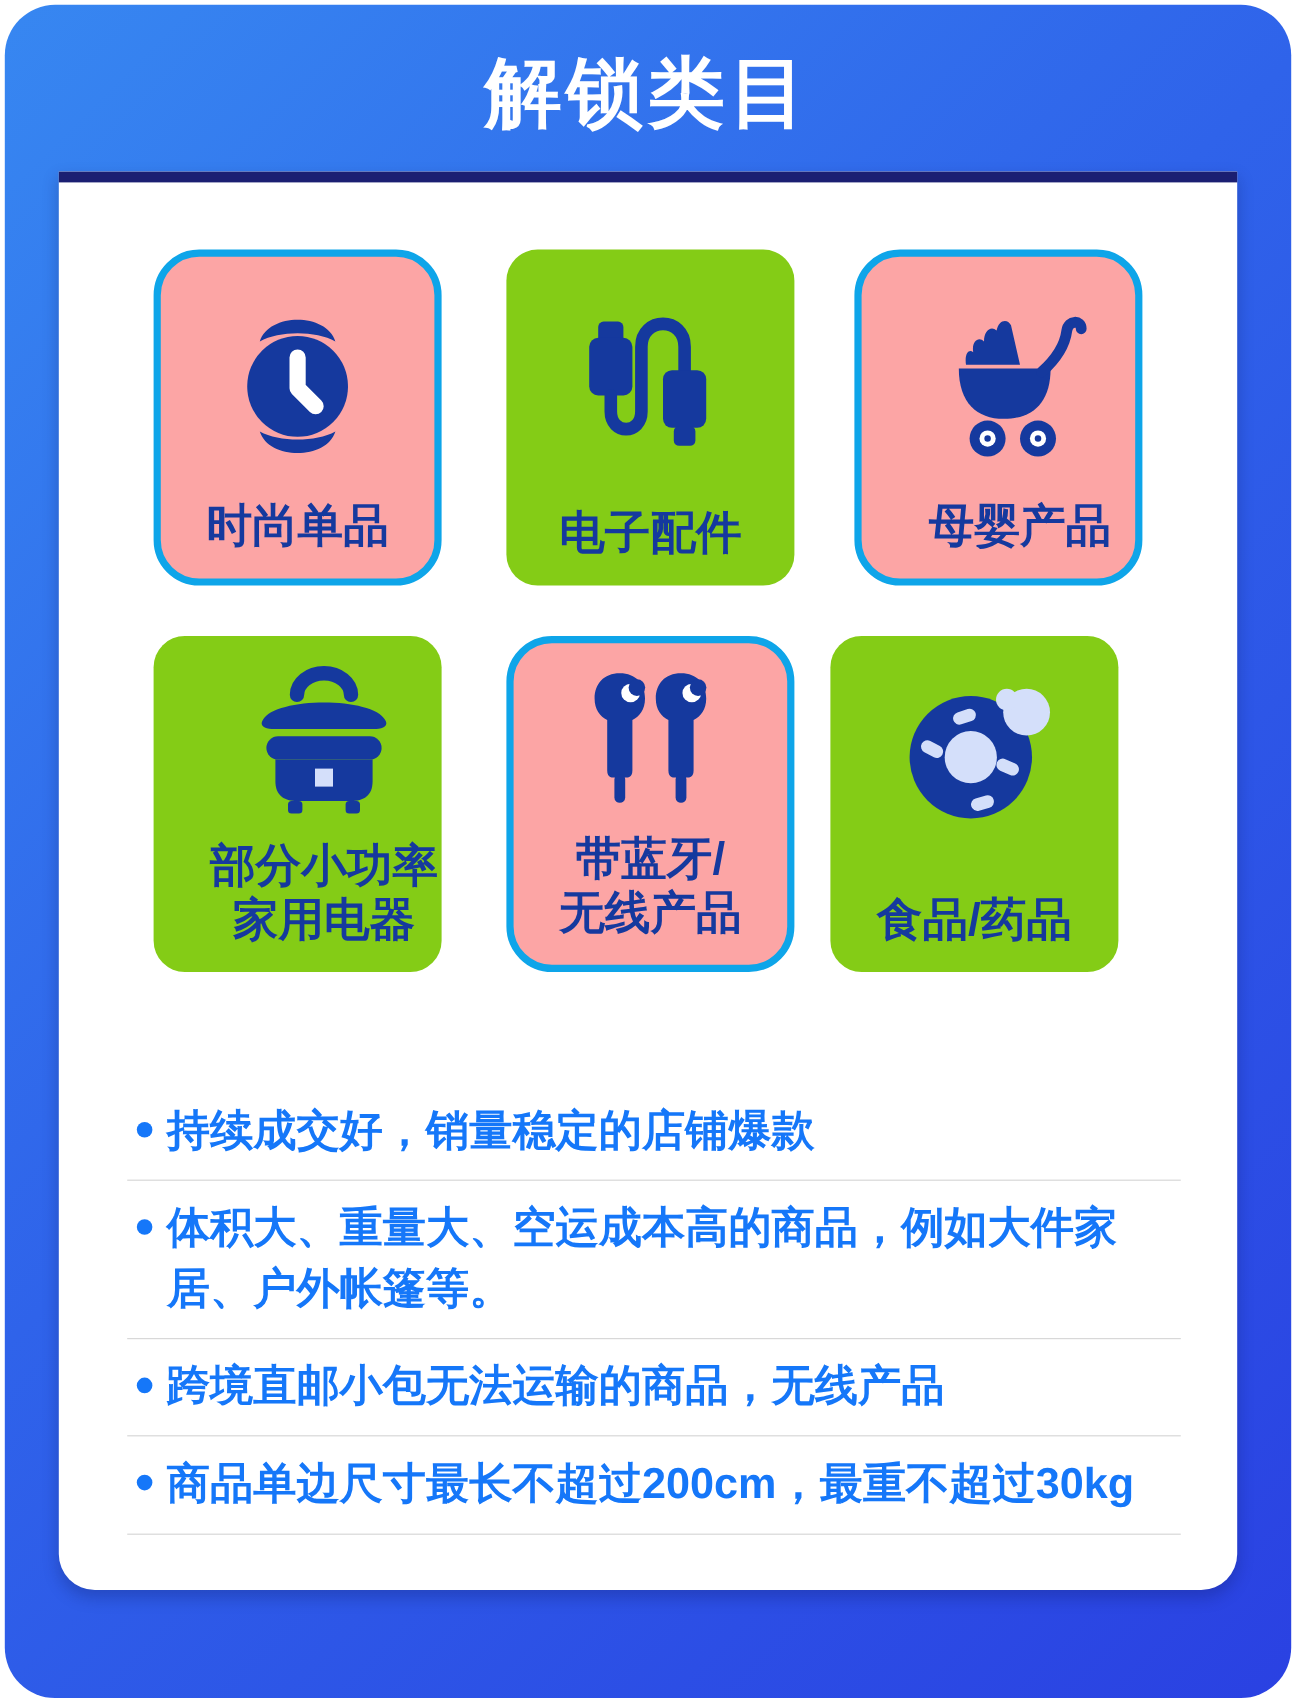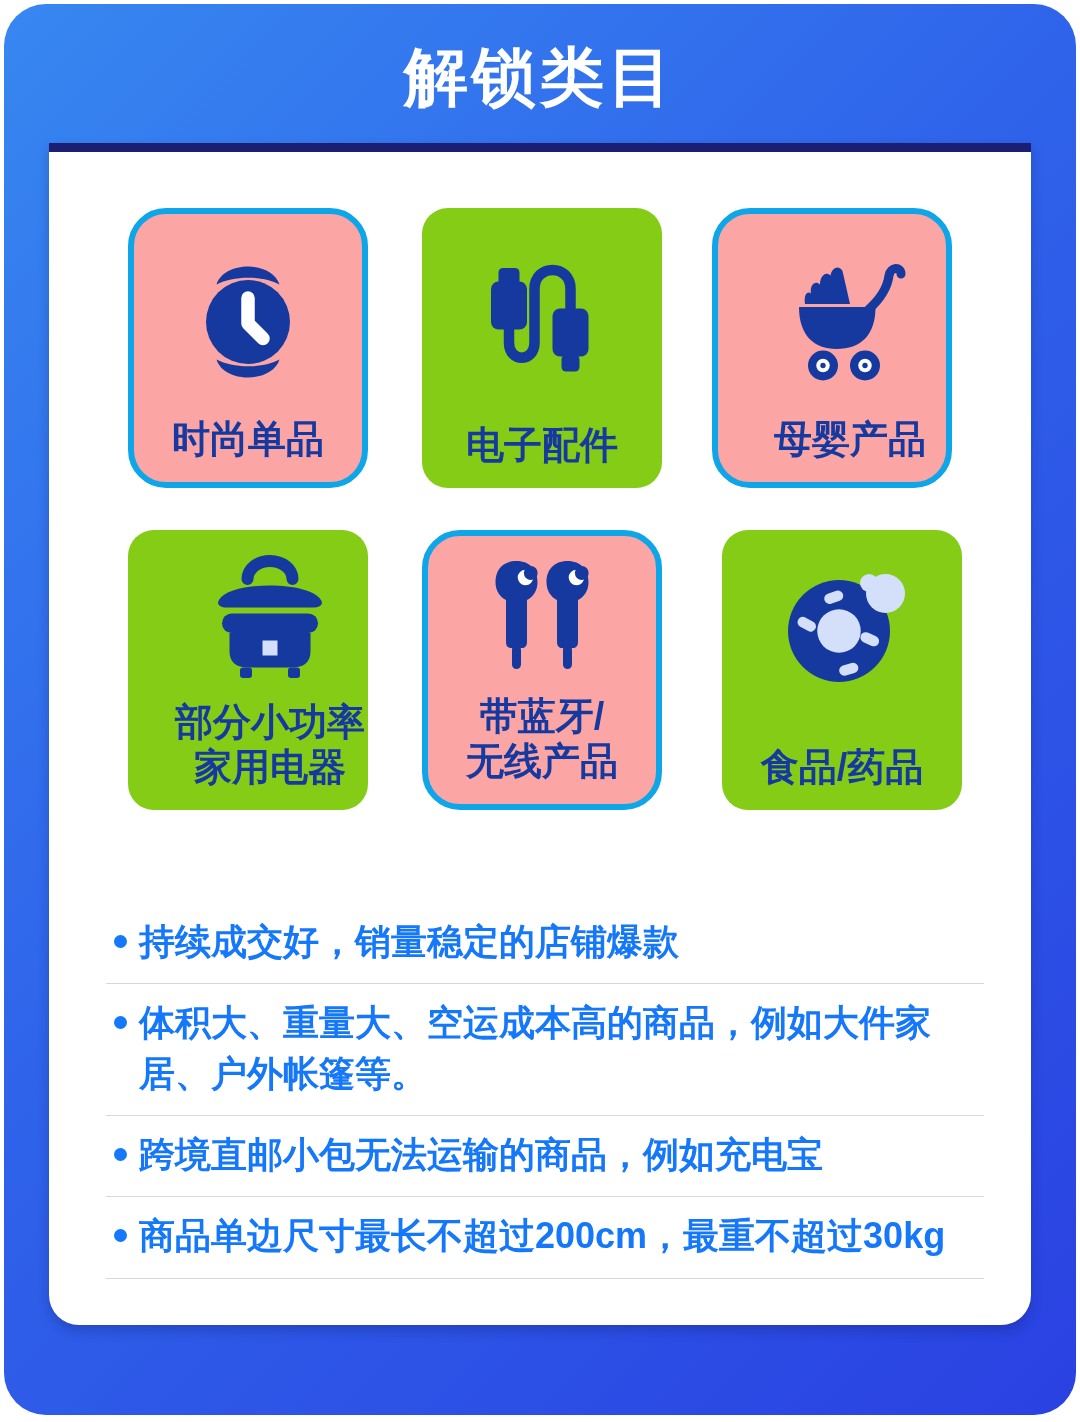--- a/index.html
+++ b/index.html
@@ -24,21 +24,21 @@
   .card-topbar{
     position:absolute;left:0;top:0;width:100%;height:9px;background:#1B1F72;
   }
   .tile{
     position:absolute;width:240px;height:280px;box-sizing:border-box;
     display:flex;flex-direction:column;align-items:center;
   }
   .tile.outlined{background:#fca5a5;border:6px solid #0ea5e9;border-radius:38px;}
   .tile.filled{background:#84cc16;border-radius:26px;}
   .t1{left:79px;top:65px;}  .t2{left:373px;top:65px;}  .t3{left:663px;top:65px;padding-left:36px;}
-  .t4{left:79px;top:387px;padding-left:44px;} .t5{left:373px;top:387px;} .t6{left:673px;top:387px;gap:26px;}
+  .t4{left:79px;top:387px;padding-left:44px;} .t5{left:373px;top:387px;} .t6{left:643px;top:387px;gap:26px;}
   .tile-icon{flex:1;display:flex;align-items:center;justify-content:center;padding-top:6px;}
   .tile-icon svg{display:block;}
   .icon-fill{fill:#15399E;}
   .icon-stroke{stroke:#15399E;fill:none;}
   .tile-label{
     margin-bottom:20px;text-align:center;color:#15399E;
     font-size:38px;font-weight:800;line-height:1.18;
   }
   .tile-label span{display:block;}
   .notes{
@@ -176,21 +176,21 @@
         <li>
           <span class="dot"></span>
           <span>持续成交好，销量稳定的店铺爆款</span>
         </li>
         <li>
           <span class="dot"></span>
           <span>体积大、重量大、空运成本高的商品，例如大件家居、户外帐篷等。</span>
         </li>
         <li>
           <span class="dot"></span>
-          <span>跨境直邮小包无法运输的商品，例如充电宝</span>
+          <span>跨境直邮小包无法运输的商品，无线产品</span>
         </li>
         <li>
           <span class="dot"></span>
           <span>商品单边尺寸最长不超过200cm，最重不超过30kg</span>
         </li>
       </ul>
     </div>
   </div>
 </div>
 

